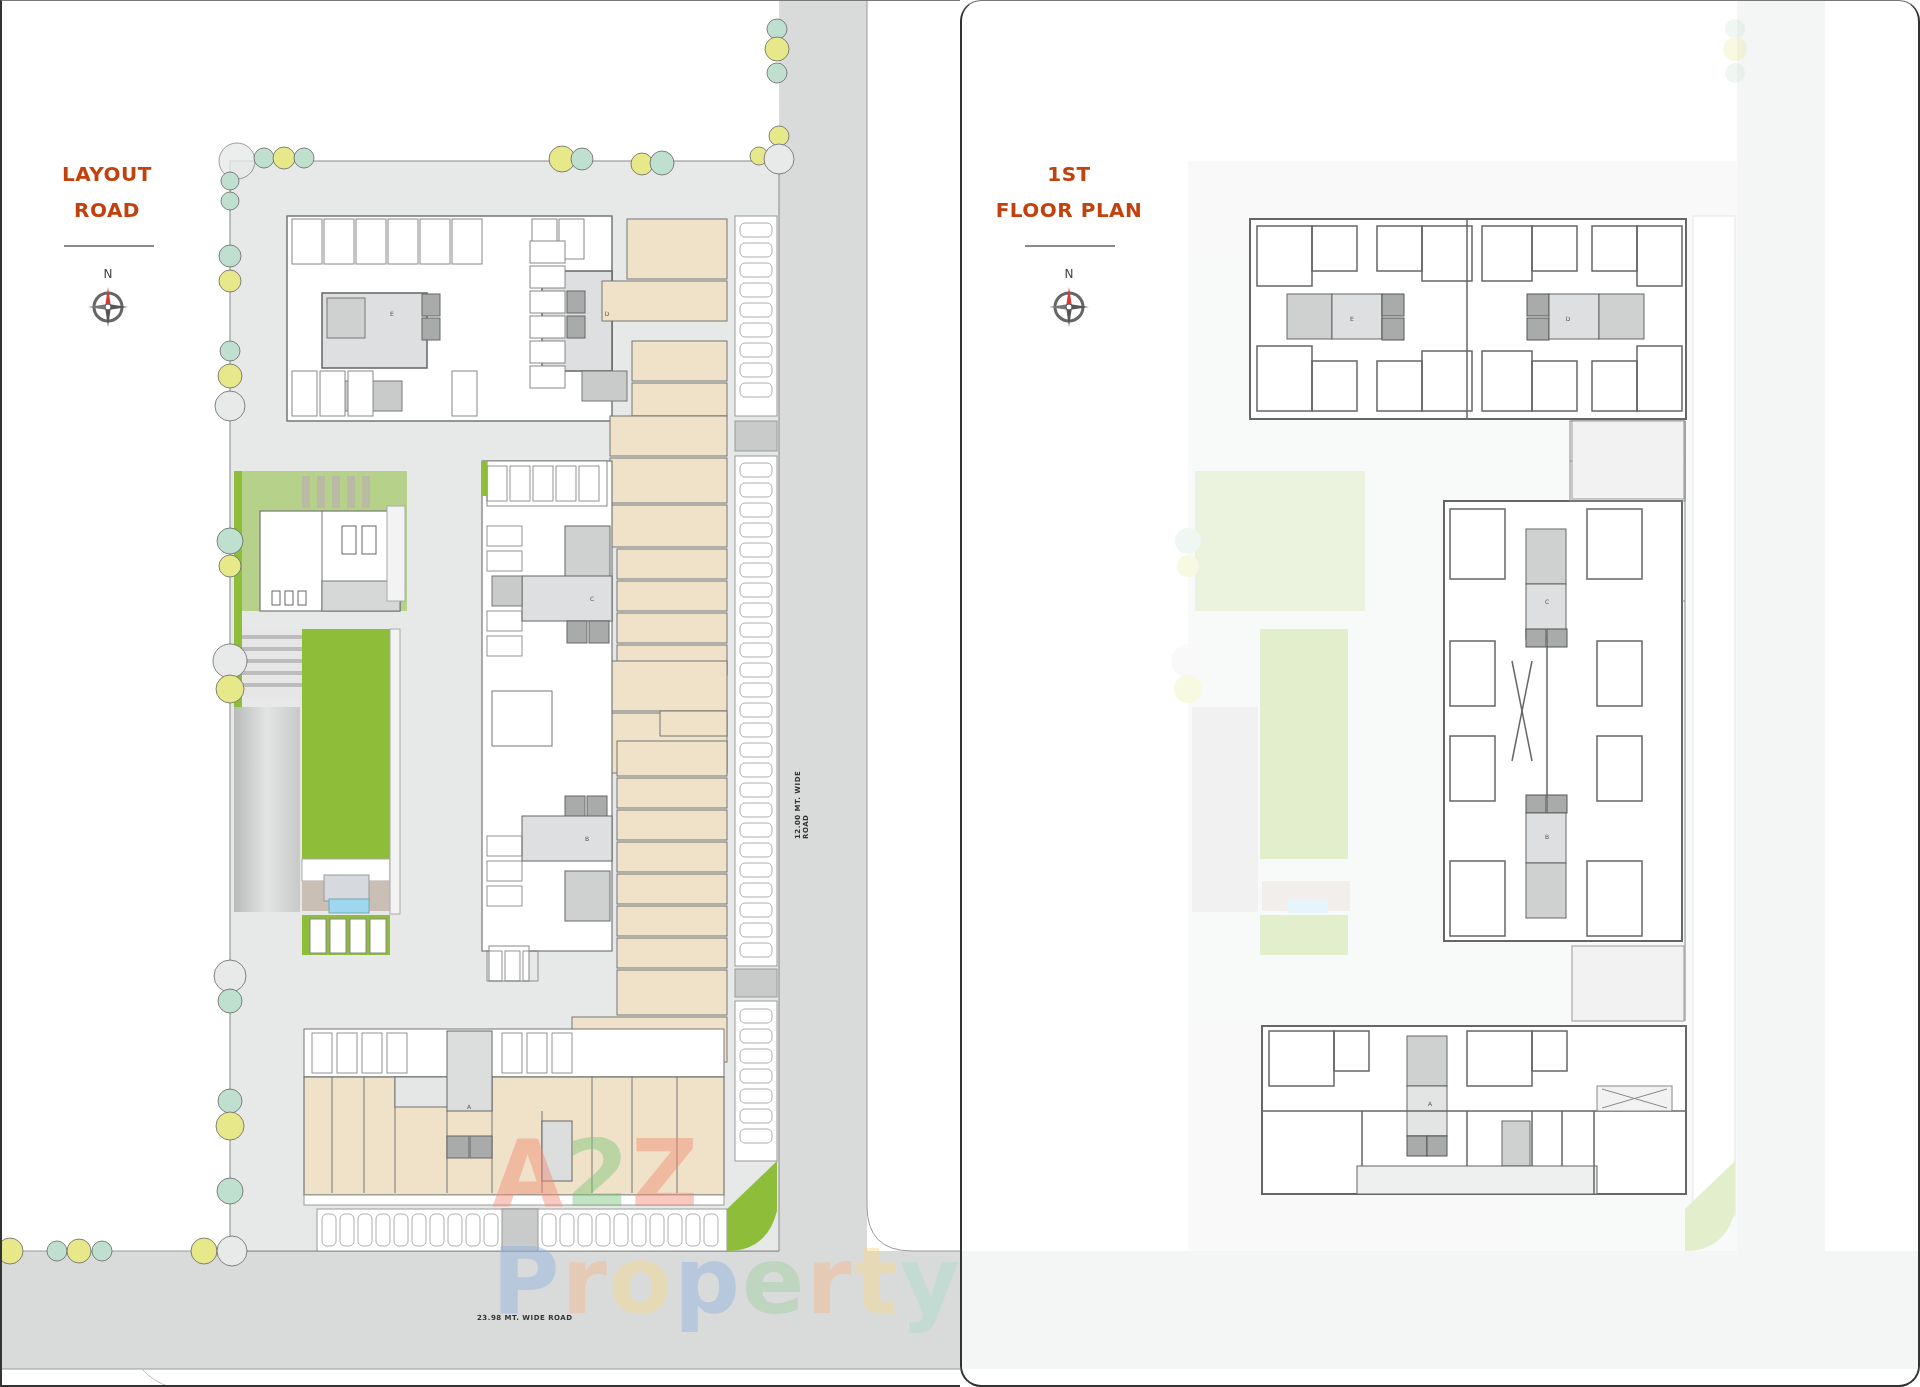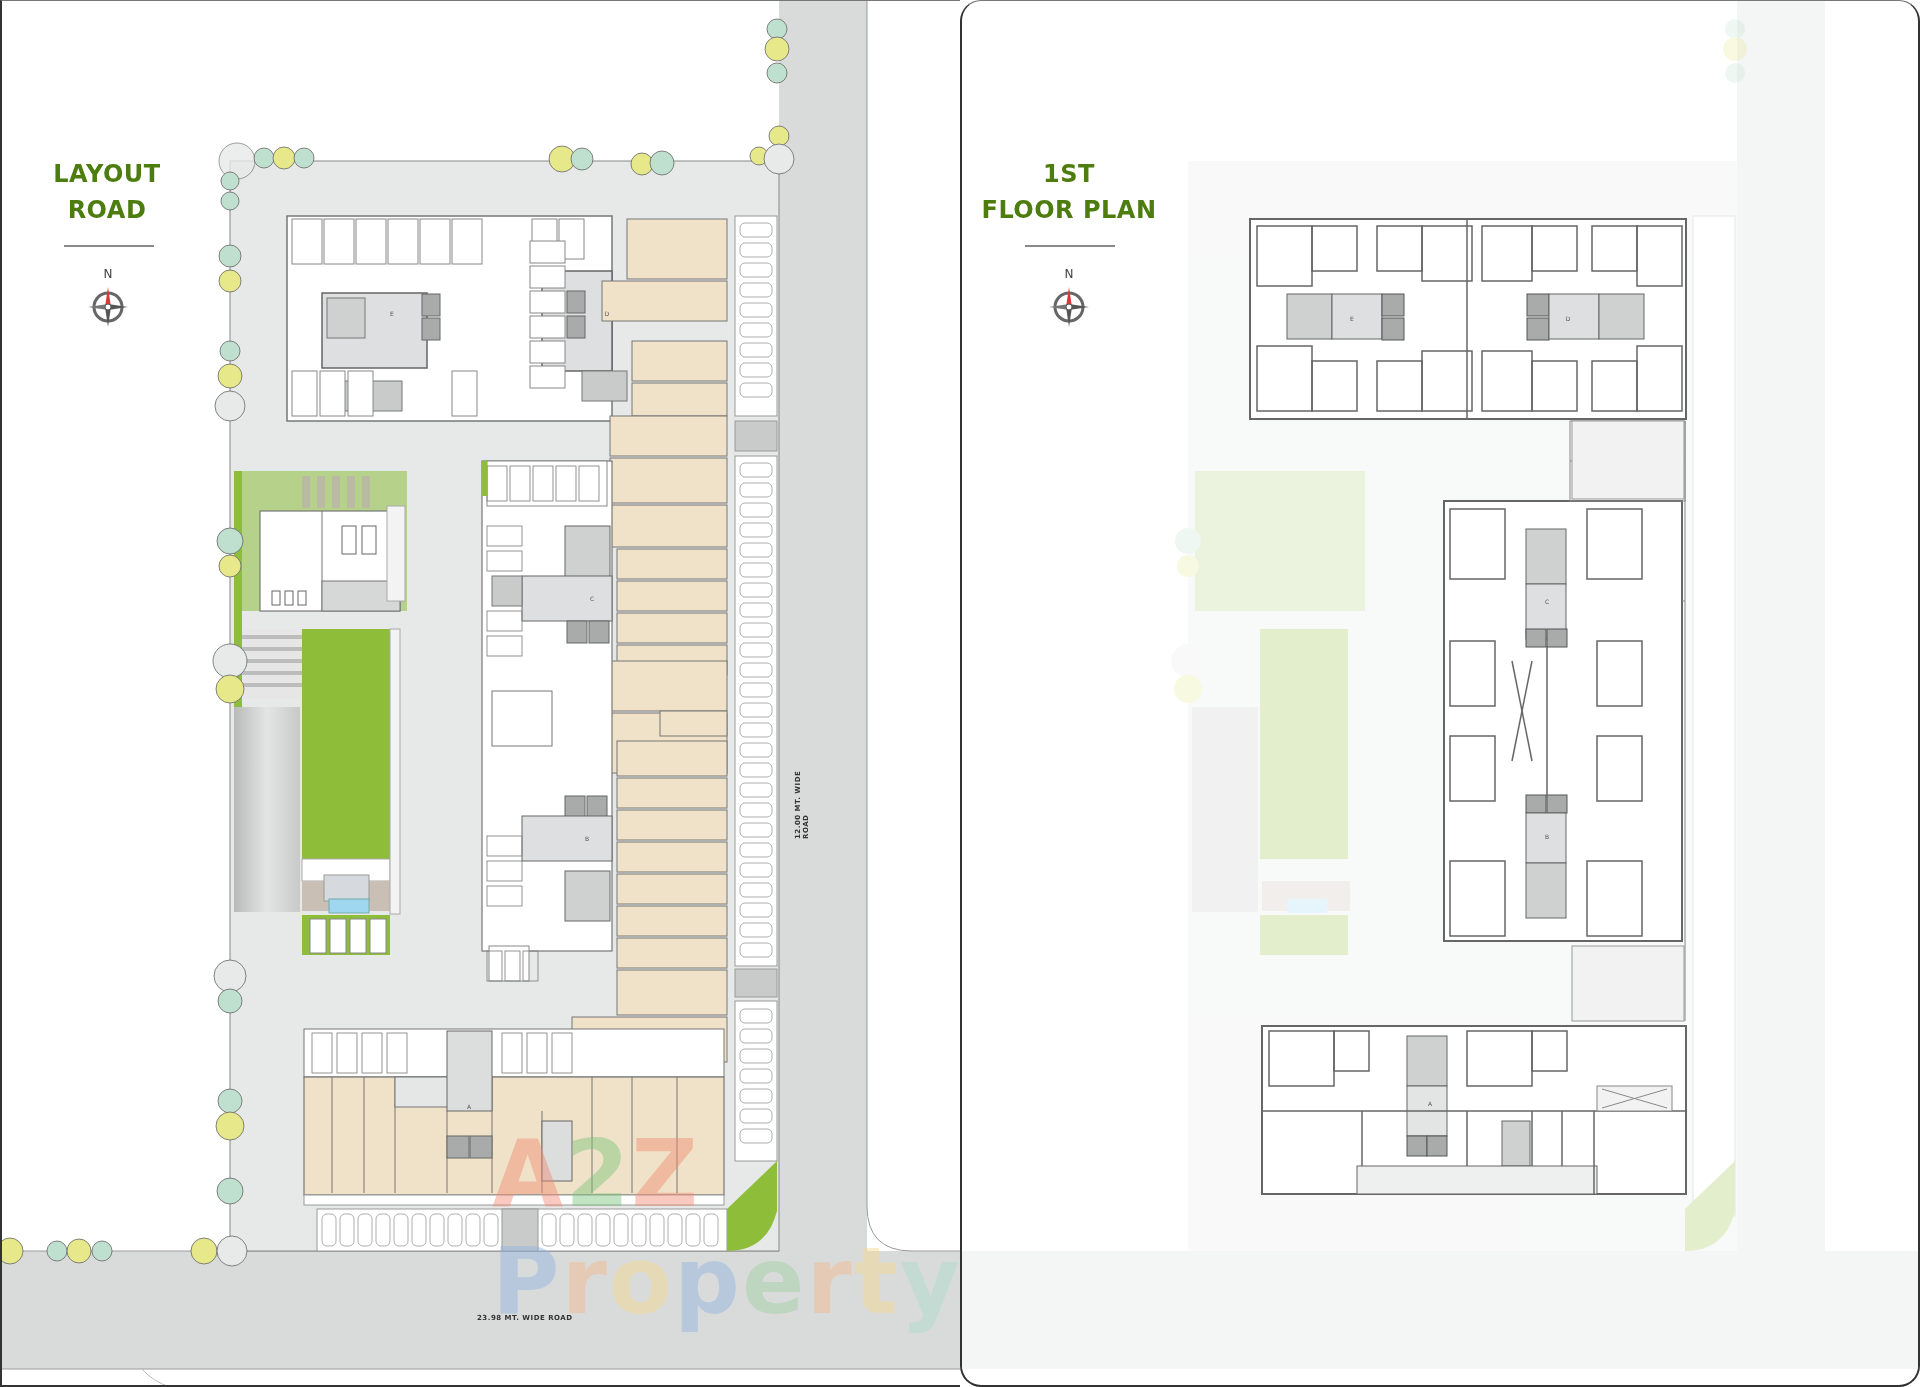--- a/index.html
+++ b/index.html
@@ -1,20 +1,20 @@
 <!DOCTYPE html>
 <html><head>
 <meta charset="utf-8">
 <style>
   html, body { margin:0; padding:0; background:#ffffff; }
   body { width:1920px; height:1387px; position:relative; overflow:hidden; font-family:"Liberation Sans", sans-serif; }
   .sheet { position:absolute; top:0; height:1387px; background:#fff; overflow:hidden; }
   .sheet-left { left:0; width:960px; border-left:2px solid #333; border-bottom:2px solid #333; border-top:1px solid #777; box-sizing:border-box; }
   .sheet-right { left:960px; width:960px; border-left:2px solid #333; border-right:2px solid #333; border-bottom:2px solid #333; border-top:1px solid #777; box-sizing:border-box;border-radius:21px; }
-  .title { position:absolute; width:200px; text-align:center; color:#4d7c0f; font-family:"DejaVu Sans", sans-serif; font-weight:bold; font-size:24px; line-height:36px; letter-spacing:0.5px; }
+  .title { position:absolute; width:200px; text-align:center; color:#c2410c; font-family:"DejaVu Sans", sans-serif; font-weight:bold; font-size:20px; line-height:36px; letter-spacing:0.5px; }
   .title-rule { position:absolute; height:2px; background:#8a8a8a; width:90px; }
   .compass { position:absolute; width:52px; height:64px; }
   .compass .n { position:absolute; left:0; right:0; top:0; text-align:center; font-size:12px; color:#444; font-family:"DejaVu Sans", sans-serif; }
   svg.plan { position:absolute; left:0; top:0; }
   .lbl { font-family:"DejaVu Sans", sans-serif; fill:#555; }
   .watermark { position:absolute; font-family:"DejaVu Sans", sans-serif; font-weight:bold; pointer-events:none; }
   .wm-url { left:160px; top:852px; font-size:58px; color:rgba(200,200,200,0.55); letter-spacing:1px; }
   .wm-brand { left:490px; top:1120px; font-size:92px; letter-spacing:2px; }
   .wm-brand span { opacity:0.45; }
   .road-label { position:absolute; font-size:7px; color:#333; font-weight:bold; letter-spacing:0.5px; font-family:"DejaVu Sans", sans-serif; }

